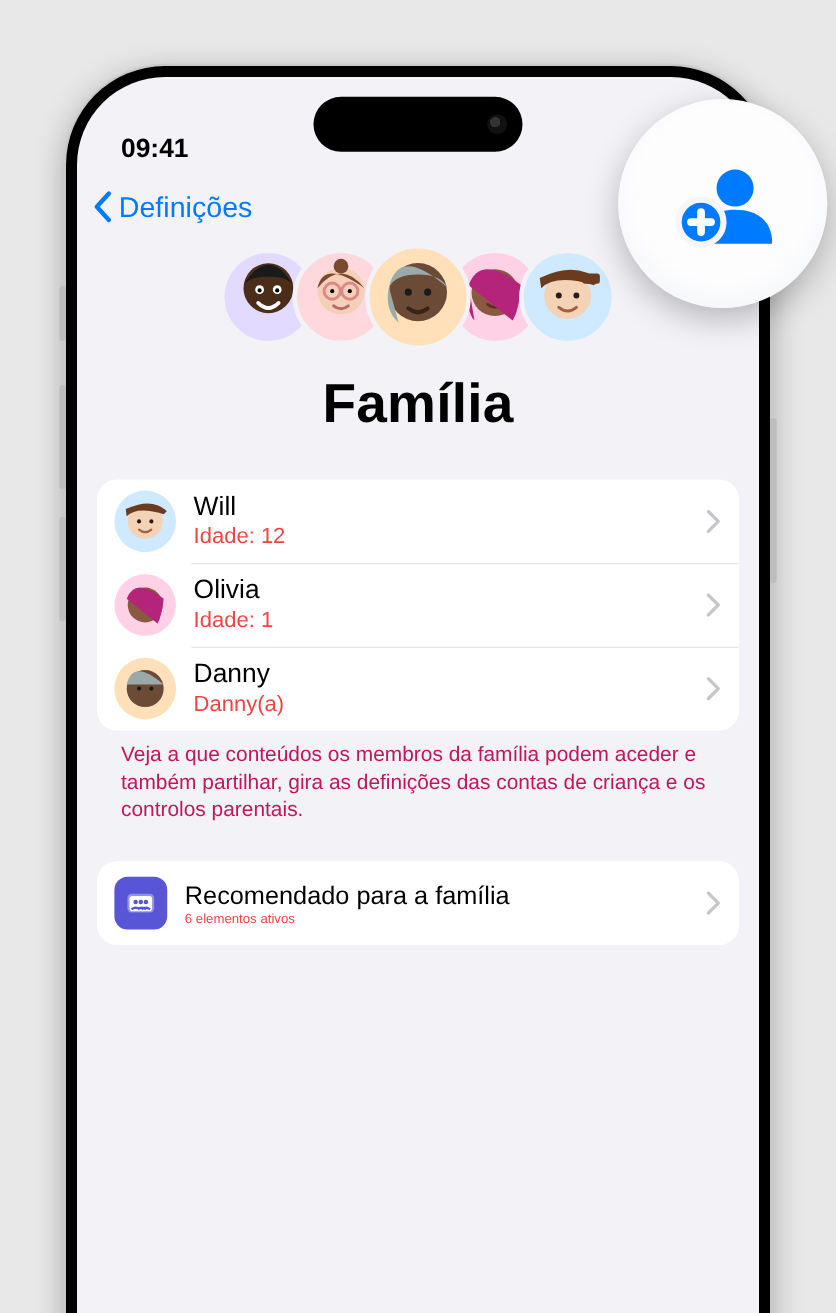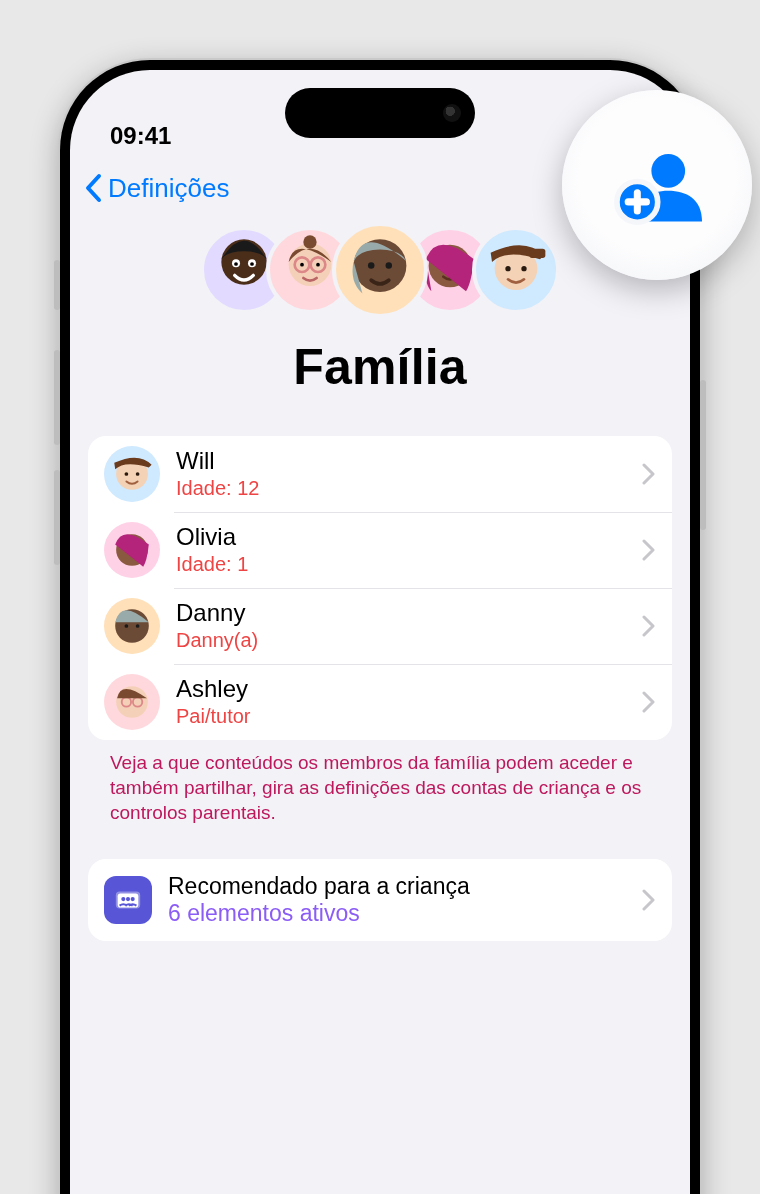--- a/index.html
+++ b/index.html
@@ -156,21 +156,21 @@
   .rec-row {
     display:flex; align-items:center; padding:14px 16px; gap:16px;
   }
   .rec-icon {
     width:48px; height:48px; border-radius:12px;
     background:#5856d6;
     display:flex; align-items:center; justify-content:center;
   }
   .rec-row .info { flex:1; }
   .rec-row .name { font-size: 23px; }
-  .rec-row .sub { font-size: 23px; color:#8b5cf6; }
+  .rec-row .sub { font-size: 12px; color:#ef4444; }
 
   
   .callout {
     position:absolute;
     right: 8px;
     top: 90px;
     width: 190px;
     height: 190px;
     border-radius:50%;
     background: radial-gradient(circle at 50% 45%, #fdfdfe 0 55%, #eef0f3 100%);
@@ -344,56 +344,39 @@
           </div>
           <div class="info">
             <div class="name">Danny</div>
             <div class="sub">Danny(a)</div>
           </div>
           <svg class="chevron" viewBox="0 0 14 22">
               <polyline points="2,2 11,11 2,20" fill="none" stroke="currentColor" stroke-width="3" stroke-linecap="round" stroke-linejoin="round"></polyline>
             </svg>
         </div>
 
-        <div class="row">
-          <div class="av av-pink">
-            <svg class="face" viewBox="0 0 60 60">
-                <circle cx="30" cy="30" r="17" fill="#f5d0b8"></circle>
-                <circle cx="24" cy="30" r="5" fill="none" stroke="#d88" stroke-width="2"></circle>
-                <circle cx="36" cy="30" r="5" fill="none" stroke="#d88" stroke-width="2"></circle>
-                <path d="M14 26 q4 -20 32 0" fill="#7a4a30"></path>
-              </svg>
-          </div>
-          <div class="info">
-            <div class="name">Ashley</div>
-            <div class="sub">Pai/tutor</div>
-          </div>
-          <svg class="chevron" viewBox="0 0 14 22">
-              <polyline points="2,2 11,11 2,20" fill="none" stroke="currentColor" stroke-width="3" stroke-linecap="round" stroke-linejoin="round"></polyline>
-            </svg>
-        </div>
 
       </div>
 
       <div class="footnote">Veja a que conteúdos os membros da família podem aceder e também partilhar, gira as definições das contas de criança e os controlos parentais.</div>
 
       <div class="card2">
         <div class="rec-row">
           <div class="rec-icon">
             <svg viewBox="0 0 32 32" width="30" height="30">
               <rect x="3" y="7" width="26" height="18" rx="4" fill="#fff" opacity="0.35"></rect>
               <rect x="5" y="9" width="22" height="15" rx="3" fill="#fff"></rect>
               <circle cx="11" cy="15" r="2.2" fill="#5856d6"></circle>
               <circle cx="16" cy="15" r="2.2" fill="#5856d6"></circle>
               <circle cx="21" cy="15" r="2.2" fill="#5856d6"></circle>
               <path d="M7 22 q4 -3 8 0 M13 22 q4 -3 8 0 M17 22 q4 -3 8 0" stroke="#5856d6" stroke-width="2.2" fill="none"></path>
             </svg>
           </div>
           <div class="info">
-            <div class="name">Recomendado para a criança</div>
+            <div class="name">Recomendado para a família</div>
             <div class="sub">6 elementos ativos</div>
           </div>
           <svg class="chevron" viewBox="0 0 14 22">
               <polyline points="2,2 11,11 2,20" fill="none" stroke="currentColor" stroke-width="3" stroke-linecap="round" stroke-linejoin="round"></polyline>
             </svg>
         </div>
       </div>
     </div>
   </div>
 </div>

